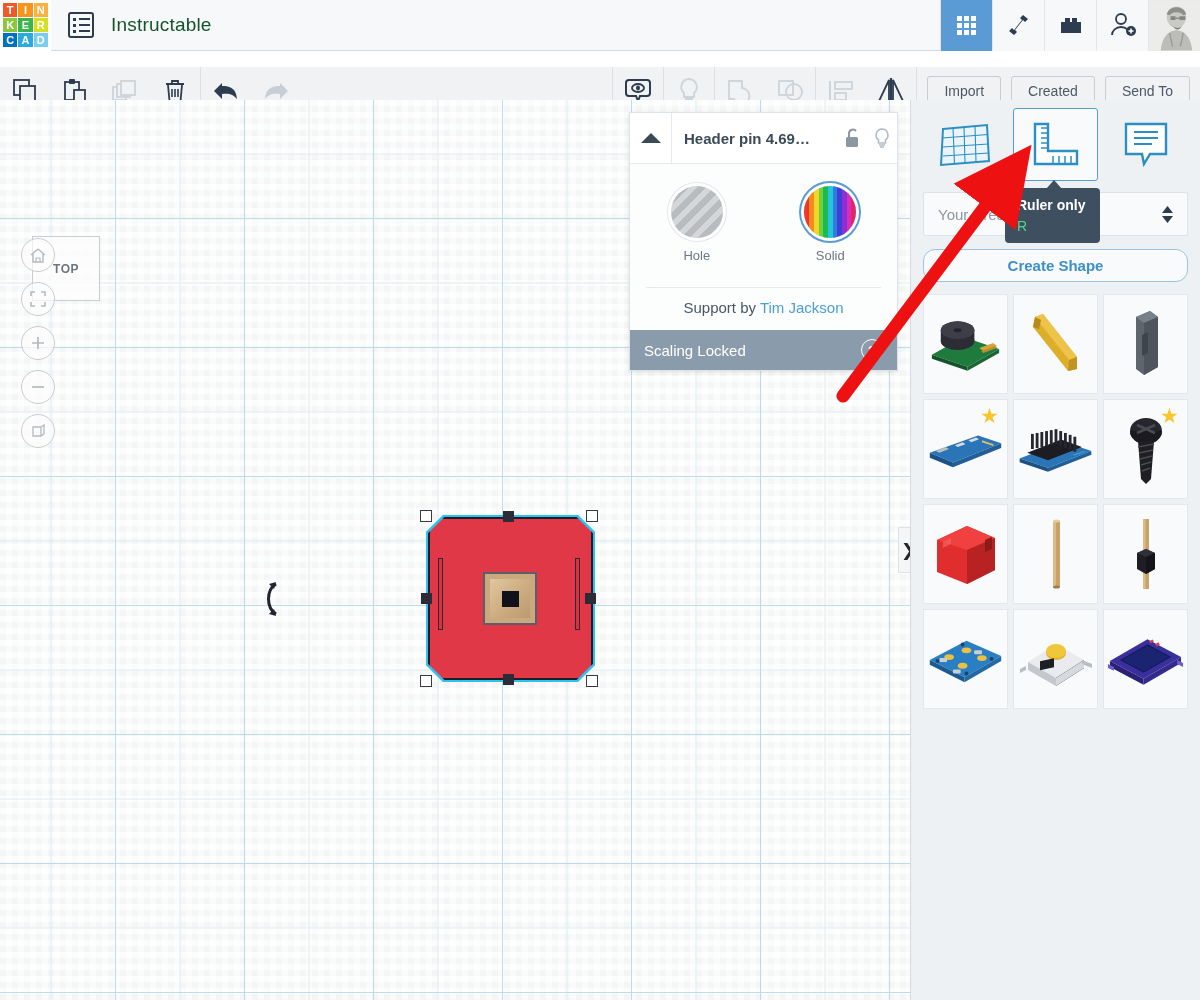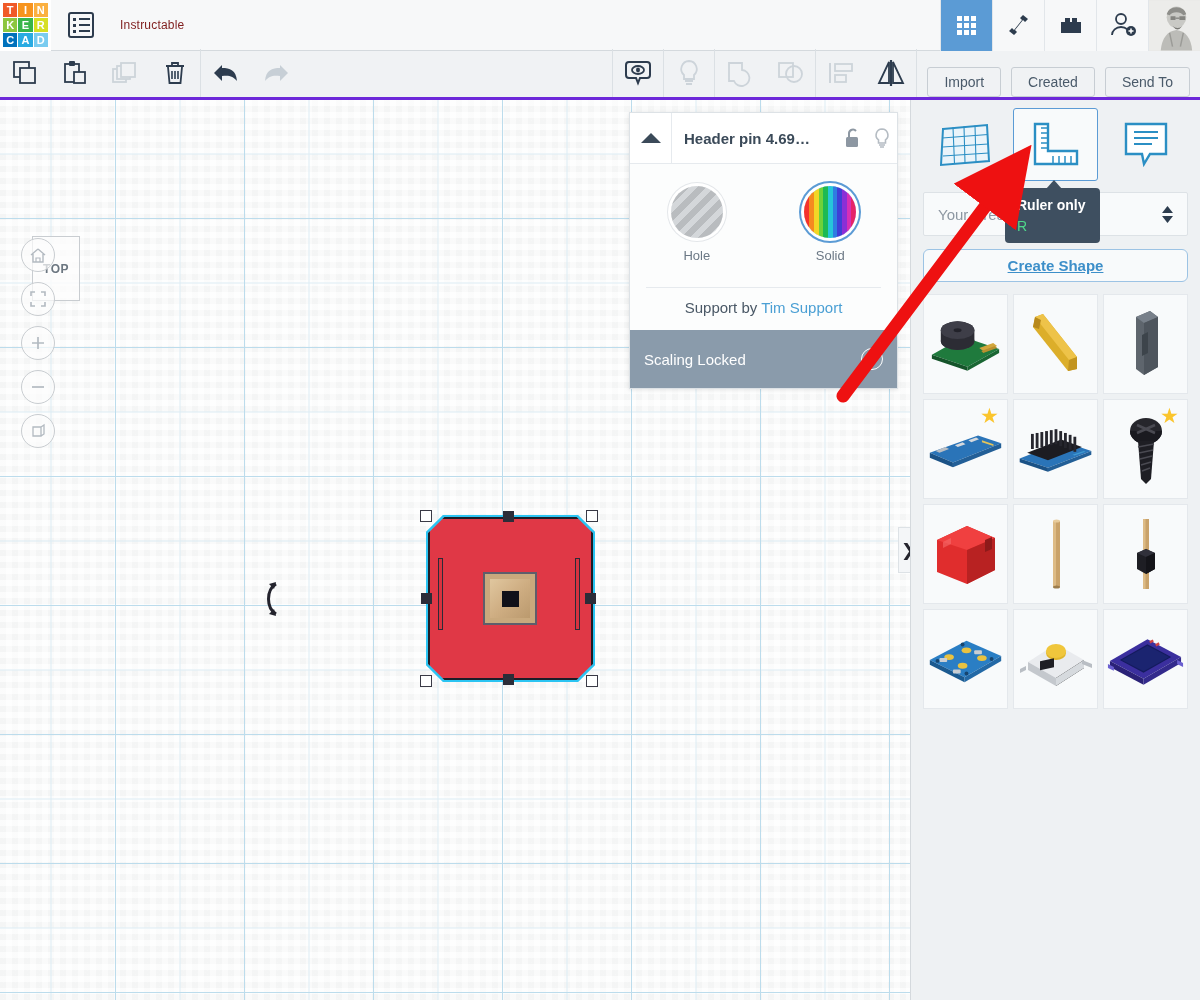--- a/index.html
+++ b/index.html
@@ -29,42 +29,42 @@
   .hamburger-box {
     margin-left: 17px; width: 26px; height: 26px;
     border: 2px solid #2d3c4e; border-radius: 3px;
     display: flex; flex-direction: column; justify-content: center;
     align-items: center; gap: 3px;
   }
   .hb-row { display: flex; align-items: center; gap: 3px; }
   .hb-dot { width: 3px; height: 3px; background: #2d3c4e; }
   .hb-line { width: 11px; height: 2px; background: #2d3c4e; }
   .doc-title {
-    margin-left: 26px; font-size: 12px; color: #7f1d1d; font-weight: normal;
+    margin-left: 17px; font-size: 19px; color: #14532d; font-weight: normal;
     letter-spacing: .2px;
   }
   .top-right { margin-left: auto; display: flex; height: 51px; }
   .tr-btn {
     width: 52px; height: 51px; display: flex; align-items: center;
     justify-content: center; border-left: 1px solid #e2e6ea; background: #f7f8f9;
   }
   .tr-btn.active { background: #5b9bd5; }
   .grid-icon { display: grid; grid-template-columns: repeat(3,5px);
     grid-template-rows: repeat(3,5px); gap: 2px; }
   .grid-icon i { background: #fff; display: block; }
   .avatar {
     width: 52px; height: 51px; overflow: hidden;
     background: #e8e8e6; position: relative;
   }
 
   
   .toolbar {
-    position: absolute; top: 51px; left: 0; width: 1200px; height: 49px;
-    background: #f0f2f4; border-bottom: 3px solid #6d28d9;
-    display: flex; align-items: flex-end;
+    position: absolute; top: 67px; left: 0; width: 1200px; height: 49px;
+    background: #f0f2f4; border-bottom: 1px solid #6d28d9;
+    display: flex; align-items: center;
   }
   .tb-btn {
     width: 50px; height: 48px; display: flex; align-items: center;
     justify-content: center;
   }
   .tb-sep { width: 1px; height: 48px; background: #dbe0e4; }
   .tb-spacer { flex: 1 1 auto; }
   .txt-btn {
     height: 30px; padding: 0 16px; background: #f0f2f4;
     border: 1px solid #c7cdd3; border-radius: 3px; color: #4a5a6a;
@@ -86,21 +86,21 @@
     position: absolute; inset: 0;
     background-image:
       linear-gradient(to right, #bcdcec 1px, transparent 1px),
       linear-gradient(to bottom, #bcdcec 1px, transparent 1px),
       linear-gradient(to right, #dcecf4 1px, transparent 1px),
       linear-gradient(to bottom, #dcecf4 1px, transparent 1px);
     background-size: 129px 129px, 129px 129px, 64.5px 64.5px, 64.5px 64.5px;
     background-position: -14px -11px, -14px -11px, -14px -11px, -14px -11px;
   }
   .viewcube {
-    position: absolute; left: 32px; top: 136px; width: 48px; height: 65px;
+    position: absolute; left: 32px; top: 136px; width: 68px; height: 65px;
     border: 1px solid #c9cdd1; background: rgba(252,252,252,.82);
     display: flex; align-items: center; justify-content: center;
     font-size: 12px; font-weight: bold; color: #6b7680; letter-spacing: .5px;
   }
   .navbtn {
     position: absolute; left: 21px; width: 34px; height: 34px;
     border-radius: 50%; border: 1px solid #c9cdd1; background: rgba(252,252,252,.7);
     display: flex; align-items: center; justify-content: center;
   }
 
@@ -189,21 +189,21 @@
   .props-desc {
     padding: 6px 16px 0; font-size: 15px; color: #4a5866; line-height: 1.42;
     text-align: center;
   }
   .props-credit {
     margin: 10px 16px 0; padding-top: 11px; border-top: 1px solid #e6eaee;
     font-size: 15px; color: #4a5866; text-align: center; padding-bottom: 14px;
   }
   .props-credit a { color: #4a9fd4; text-decoration: none; }
   .props-locked {
-    background: #8a9bab; color: #fff; height: 58px; display: flex;
+    background: #8a9bab; color: #fff; height: 40px; display: flex;
     align-items: center; padding: 8px 14px; font-size: 15px;
   }
   .q-mark {
     margin-left: auto; width: 22px; height: 22px; border-radius: 50%;
     border: 1.6px solid #fff; display: flex; align-items: center;
     justify-content: center; font-size: 13px; font-weight: bold;
   }
 
   
   .rpanel {
@@ -216,23 +216,23 @@
     display: flex; align-items: center; justify-content: center; background: transparent;
   }
   .rp-tab.active { border-color: #5b9bd5; background: #f8fafb; }
   .rp-select {
     margin: 11px 12px 0; height: 44px; background: #f8fafb;
     border: 1px solid #dde2e6; border-radius: 2px; display: flex;
     align-items: center; padding: 0 14px; color: #8d97a2; font-size: 15px;
   }
   .spinner { margin-left: auto; display: flex; flex-direction: column; gap: 3px; }
   .create-shape {
-    margin: 13px 12px 0; height: 33px; border: 1px solid #9cc3e4; border-radius: 6px;
+    margin: 13px 12px 0; height: 33px; border: 1px solid #9cc3e4; border-radius: 12px;
     background: #f8fafb; color: #3d8fc9; font-size: 15px; font-weight: bold;
-    display: flex; align-items: center; justify-content: center; text-decoration: underline;
+    display: flex; align-items: center; justify-content: center;
   }
   .gallery {
     margin: 12px 12px 0; display: grid; grid-template-columns: repeat(3, 1fr);
     gap: 5px;
   }
   .gal-cell {
     height: 100px; background: #f8fafb; border: 1px solid #e4e8ec;
     position: relative; display: flex; align-items: center; justify-content: center;
     overflow: hidden;
   }
@@ -521,21 +521,21 @@
         <div class="sw-label">Hole</div>
       </div>
       <div class="sw-col">
         <div class="sw-circle sw-solid"></div>
         <div class="sw-label">Solid</div>
       </div>
     </div>
 
 
     <div class="props-credit">
-      <span>Support by </span><a href="#">Tim Support</a>
+      <span>Support by </span><a href="#">Tim Jackson</a>
     </div>
 
     <div class="props-locked">
       <span>Scaling Locked</span>
       <span class="q-mark">?</span>
     </div>
   </div>
 
   <div class="rpanel">
     <div class="rp-tabs">

